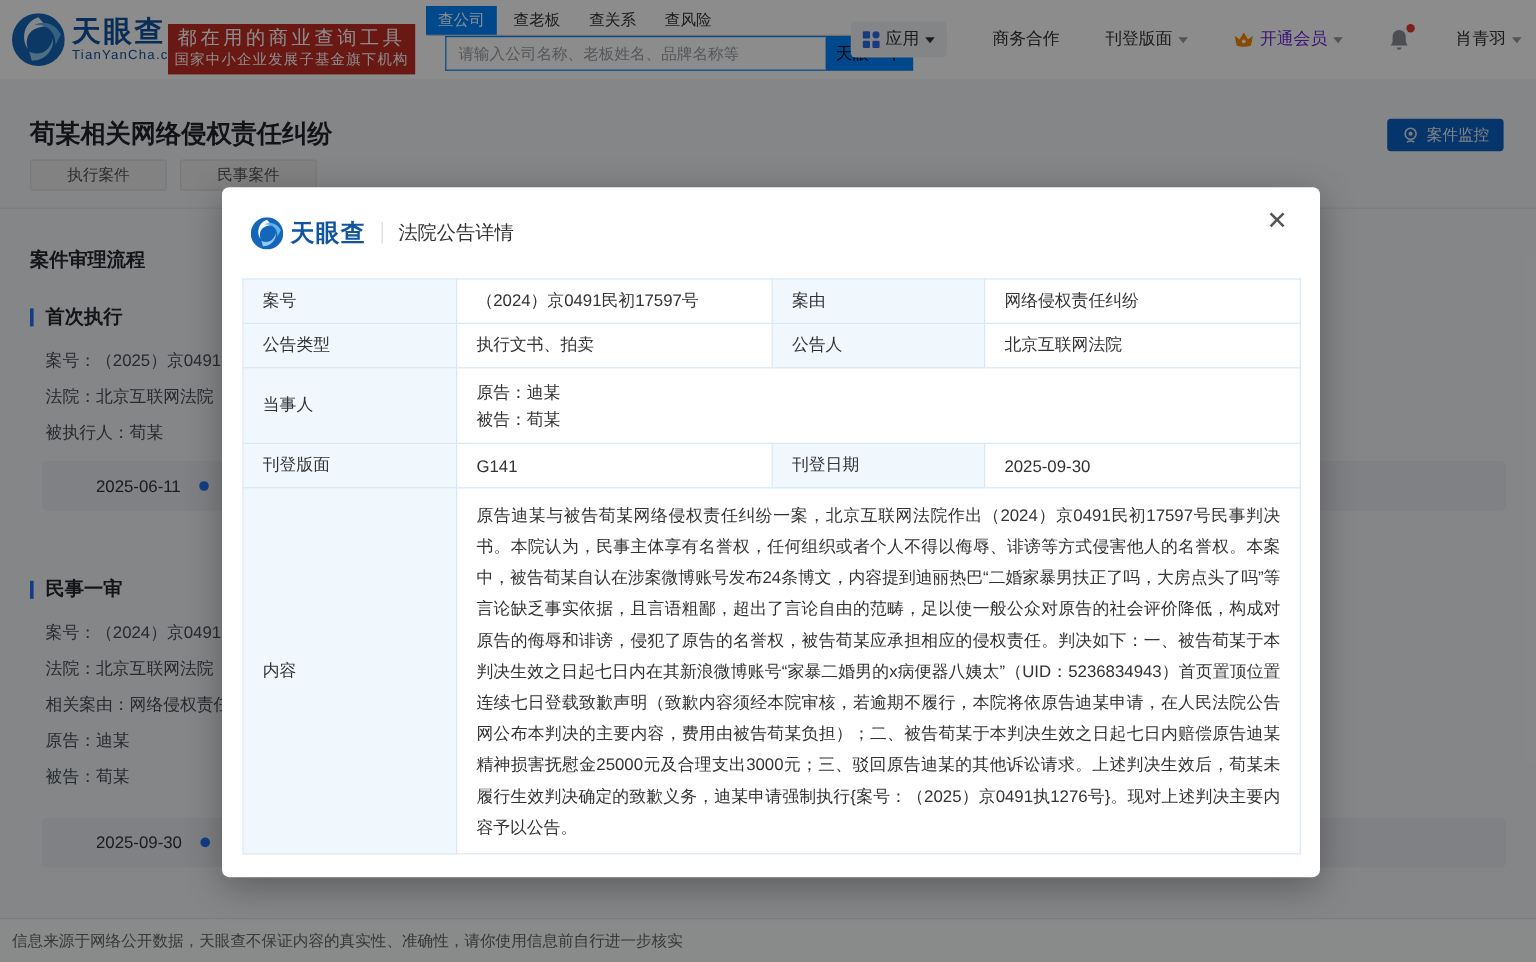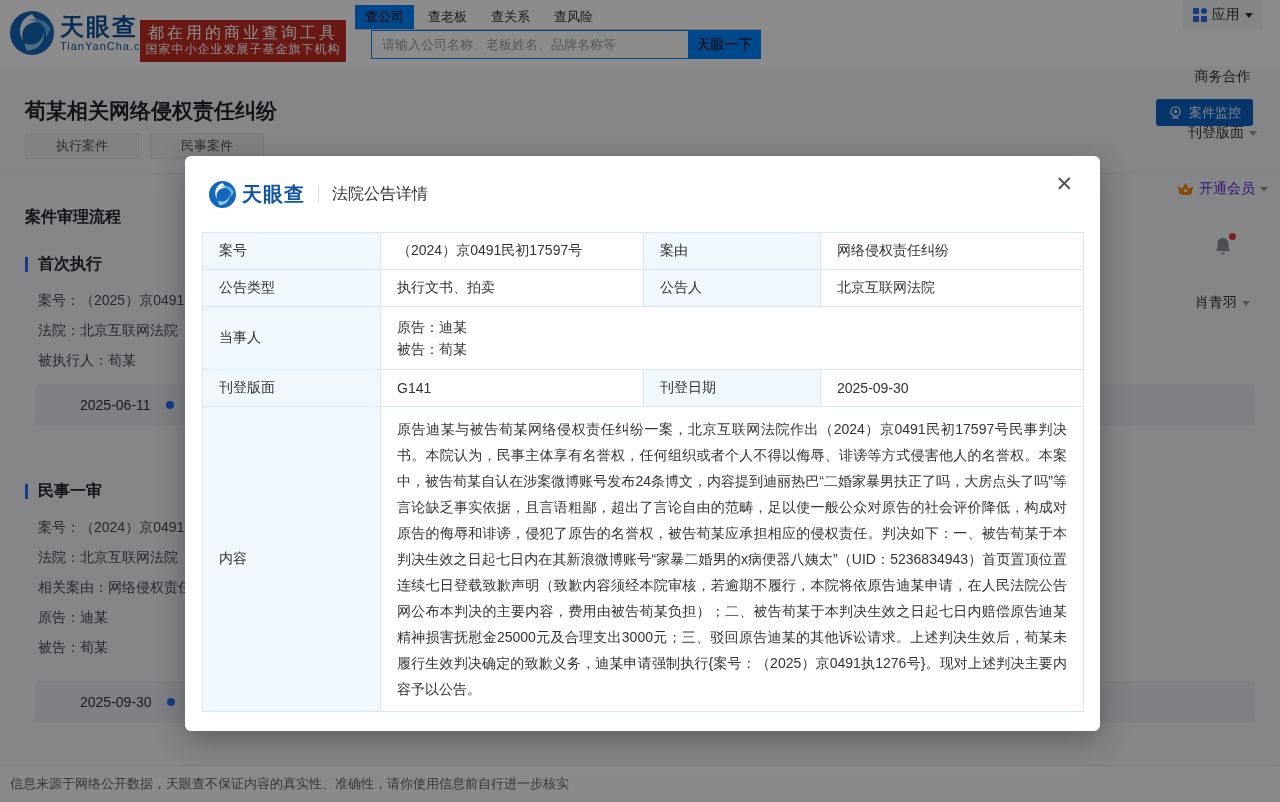--- a/index.html
+++ b/index.html
@@ -14,30 +14,30 @@
   .logo-txt { margin-left:6px; }
   .logo-name { font-size:24px; font-weight:bold; color:#10539e; letter-spacing:2px; line-height:26px; }
   .logo-sub { font-size:11px; color:#10539e; letter-spacing:1px; }
   .badge { position:absolute; left:140px; top:20px; width:206px; height:42px; background:#bf2c24;
     color:#fff; text-align:center; padding-top:4px; }
   .badge-l1 { font-size:16px; letter-spacing:3px; line-height:17px; }
   .badge-l2 { font-size:12px; letter-spacing:1px; line-height:16px; }
   .search { position:absolute; left:355px; top:9px; width:406px; }
   .tabs { display:flex; align-items:flex-end; height:21px; border-bottom:1px solid #c9cdd2; }
   .tab { font-size:13px; color:#333; padding:3px 10px; cursor:pointer; }
-  .tab.active { background:#0084ff; color:#000000; }
+  .tab.active { background:#0084ff; color:#ffffff; }
   .tab + .tab { margin-left:4px; }
   .search-row { display:flex; }
   .search-row input { flex:1; height:29px; border:1px solid #0084ff; border-right:none;
     padding:0 10px; font-size:13px; color:#333; outline:none; background:#fff;margin-left:16px; }
   .search-row input::placeholder { color:#9aa0a6; }
   .go-btn { width:73px; height:29px; background:#0084ff; color:#000000; border:none;
     font-size:14px; cursor:pointer; }
   .nav { position:absolute; right:12px; top:0; height:66px; display:flex; align-items:center;
-    gap:38px; font-size:14px; color:#333;flex-direction:column; }
+    gap:38px; font-size:14px; color:#333; }
   .nav-item { display:flex; align-items:center; gap:5px; cursor:pointer; white-space:nowrap; }
   .apps-chip { background:#f1f3f6; border-radius:4px; padding:6px 10px; }
   .grid-ic { display:inline-grid; grid-template-columns:6px 6px; grid-gap:2px; }
   .grid-ic i { width:6px; height:6px; background:#2e6be5; border-radius:1px; }
   .grid-ic i:nth-child(2) { border-radius:50%; }
   .caret { width:0; height:0; border-left:4px solid transparent; border-right:4px solid transparent;
     border-top:5px solid #999; display:inline-block; }
   .vip { color:#6d28d9; }
   .bell-wrap { position:relative; }
   .red-dot { position:absolute; top:-3px; right:-4px; width:7px; height:7px; border-radius:50%; background:#e23b30; }

